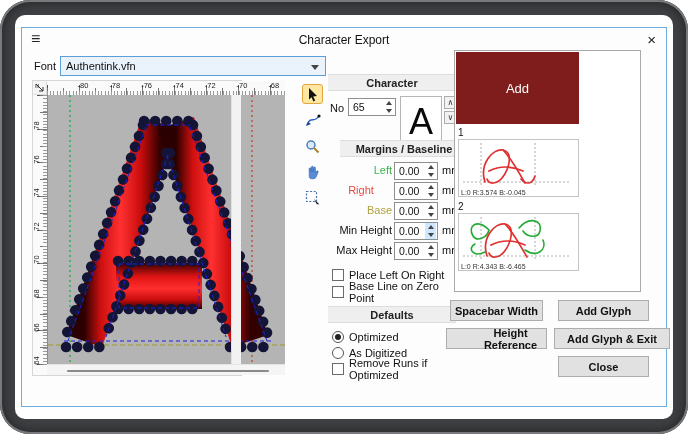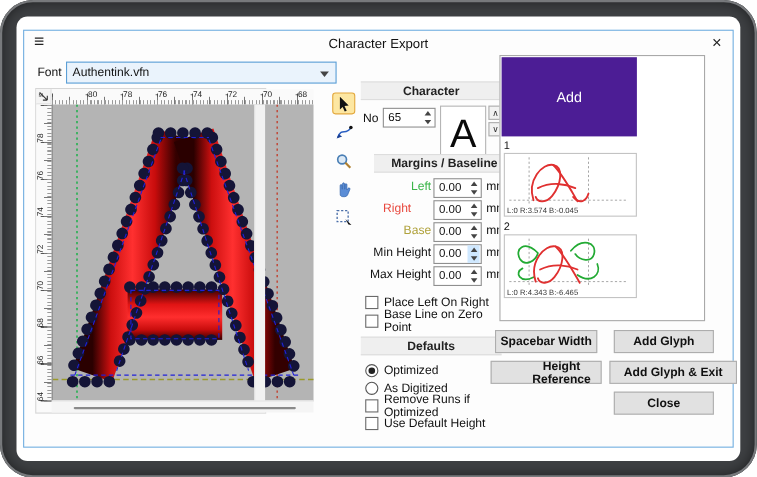--- a/index.html
+++ b/index.html
@@ -14,21 +14,21 @@
 
   
   .titlebar { position:relative; height:24px; }
   .menu-ic { position:absolute; left:9px; top:2px; font-size:16px; color:#222; cursor:pointer; }
   .title { position:absolute; left:0; right:0; top:5px; text-align:center; font-size:12px; color:#111; }
   .close-ic { position:absolute; right:10px; top:3px; font-size:15px; color:#222; cursor:pointer; }
 
   
   .fontrow { position:absolute; left:12px; top:28px; height:20px; }
   .fontrow .flabel { font-size:11px; color:#111; line-height:20px; }
-  .fontsel { position:absolute; left:26px; top:0; width:246px; height:20px; background:#eaf3fc;
+  .fontsel { position:absolute; left:26px; top:0; width:266px; height:20px; background:#eaf3fc;
     border:1px solid #5c9fd6; font-size:11px; line-height:18px; padding-left:5px; color:#111; }
   .fontsel .dd { position:absolute; right:6px; top:8px; width:0; height:0;
     border-left:4px solid transparent; border-right:4px solid transparent; border-top:5px solid #444; }
 
   
   .canvaswrap { position:absolute; left:10px; top:52px; width:210px; height:296px; background:#fafafa; border:1px solid #d6d6d6; }
   .corner { position:absolute; left:0; top:0; width:14px; height:14px; background:#f4f4f4; border-right:1px solid #ddd; border-bottom:1px solid #ddd; }
   .hruler { position:absolute; left:14px; top:0; width:238px; height:14px; background:
       repeating-linear-gradient(90deg,#999 0 1px,transparent 1px 3.2px) left bottom/100% 4px no-repeat,
       repeating-linear-gradient(90deg,#777 0 1px,transparent 1px 15.9px) left bottom/100% 7px no-repeat,
@@ -81,21 +81,21 @@
   .mrow .spin { position:absolute; left:66px; top:0; width:44px; }
   .munit { position:absolute; left:114px; top:2px; }
   .check { position:absolute; left:4px; height:14px; cursor:pointer; display:flex; align-items:center; }
   .cbox { width:12px; height:12px; background:#fff; border:1px solid #6a6a6a; margin-right:5px; flex:none; }
   .radio { position:absolute; left:4px; height:14px; cursor:pointer; display:flex; align-items:center; }
   .rbox { width:12px; height:12px; border-radius:50%; background:#fff; border:1px solid #555; margin-right:5px; flex:none; position:relative; }
   .rbox.sel:after { content:""; position:absolute; left:2px; top:2px; width:6px; height:6px; border-radius:50%; background:#222; }
 
   
   .glist { position:absolute; left:432px; top:22px; width:187px; height:242px; background:#fff; border:1px solid #a9a9a9; overflow:hidden; }
-  .addbtn { position:absolute; left:1px; top:1px; width:123px; height:72px; background:#4c1d95; color:#fff;
+  .addbtn { position:absolute; left:1px; top:1px; width:123px; height:72px; background:#7f1d1d; color:#fff;
     font-size:13px; display:flex; align-items:center; justify-content:center; cursor:pointer; }
   .gitem-num { position:absolute; left:3px; font-size:10px; color:#111; }
   .gpreview { position:absolute; left:3px; width:121px; height:58px; border:1px solid #c3c3c3; background:#fff; }
   .gmetrics { position:absolute; left:2px; bottom:0px; font-size:7px; color:#333; white-space:nowrap; }
 
   
   .abtn { position:absolute; height:21px; background:#e1e1e1; border:1px solid #adadad; font-size:11px; font-weight:600;
     color:#111; display:flex; align-items:center; justify-content:center; cursor:pointer; font-family:"Liberation Sans",sans-serif; }
   #btn-spacebar { left:428px; top:272px; width:93px; }
   #btn-addglyph { left:536px; top:272px; width:91px; }
@@ -333,24 +333,20 @@
       <span>Optimized</span>
     </label>
     <label class="radio" style="top:272px">
       <span class="rbox"></span>
       <span>As Digitized</span>
     </label>
     <label class="check" style="top:288px">
       <span class="cbox"></span>
       <span>Remove Runs if Optimized</span>
     </label>
-    <label class="check" style="top:304px">
-      <span class="cbox"></span>
-      <span>Use Default Height</span>
-    </label>
   </div>
 
   <div class="glist">
     <div class="addbtn">Add</div>
 
     <span class="gitem-num" style="top:76px">1</span>
     <div class="gpreview" style="top:88px">
       <svg width="119" height="48" viewBox="0 0 119 48">
         <g stroke="#9a9a9a" stroke-width="0.8" stroke-dasharray="2 2" fill="none">
           <line x1="22" y1="3" x2="22" y2="46"></line>

